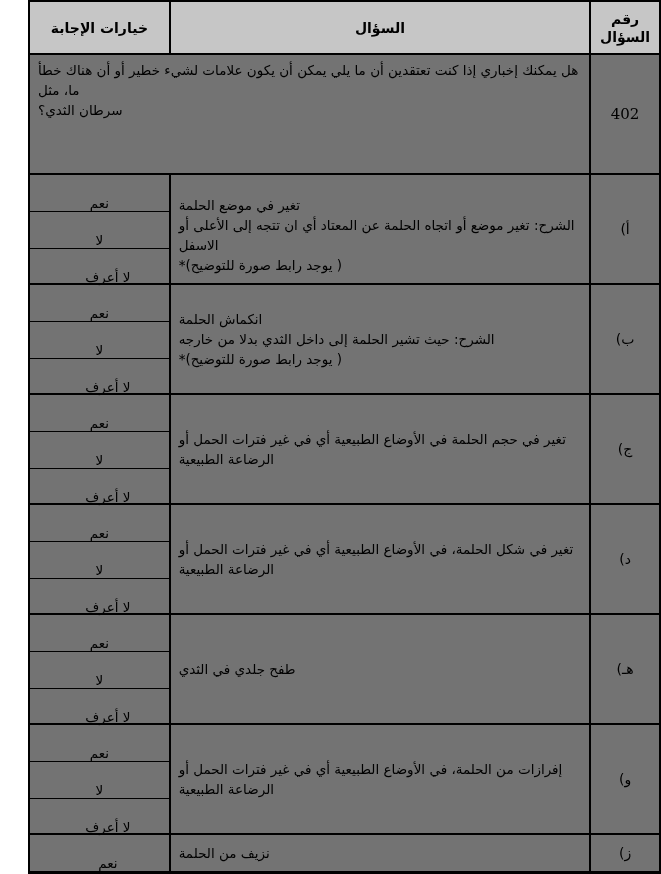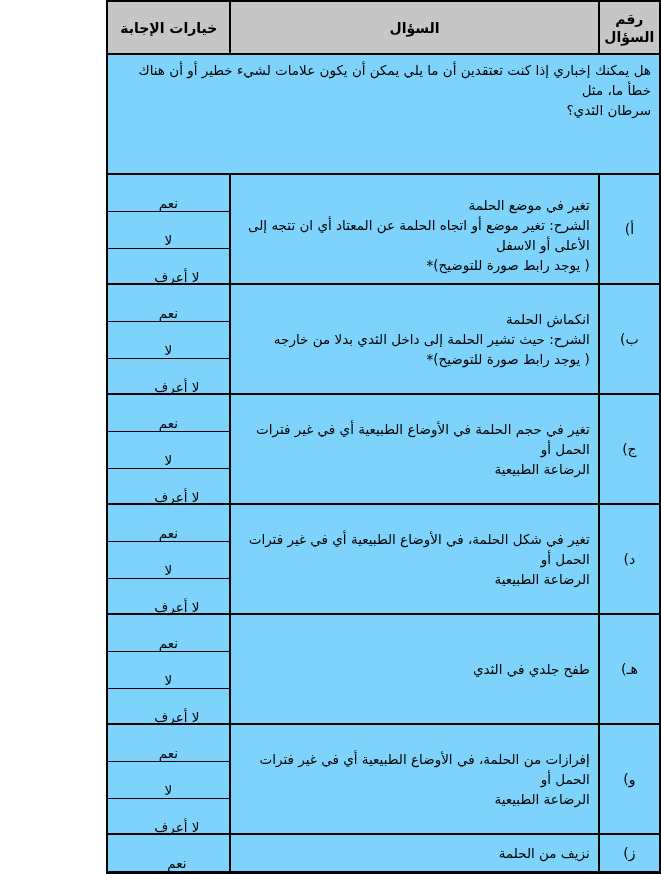--- a/index.html
+++ b/index.html
@@ -1,45 +1,45 @@
 <!DOCTYPE html>
 <html lang="ar" dir="rtl"><head>
 <meta charset="utf-8">
 <style>
   * { box-sizing: border-box; margin: 0; padding: 0; }
   html, body { width: 661px; height: 874px; background: #ffffff; }
   body { font-family: "DejaVu Sans", "Liberation Sans", sans-serif; color: #000; }
 
   .qtable {
-    width: 555px; height: 874px;
+    width: 633px; height: 874px;
     border: 2px solid #000;
     border-bottom-width: 3px;
     display: flex; flex-direction: column;
     direction: rtl;
-    background: #7dd3fc;
+    background: #737373;
   }
 
   .trow { display: flex; flex-direction: row; border-bottom: 2px solid #000; }
   .row-header   { height: 54px; }
   .row-question { height: 122px; }
   .row-item     { height: 110px; }
   .row-last     { flex: 1; border-bottom: none; }
 
   
   .c-num   { width: 73px;  border-left: 2px solid #000; display: flex; align-items: center; justify-content: center; }
   .c-q     { width: 439px; border-left: 2px solid #000; display: flex; align-items: center; padding: 3px 8px; overflow: hidden; }
   .c-q.top { align-items: flex-start; padding-top: 20px; }
   .c-merged{ width: 584px; padding: 5px 8px; overflow: hidden; }
   .c-opt   { width: 145px; display: flex; flex-direction: column; }
 
   .header-cell { background: #c6c6c6; font-weight: bold; font-size: 14px;
                  display: flex; align-items: center; justify-content: center; text-align: center; }
   .num-header  { white-space: pre-line; line-height: 18px; }
 
-  .qtext { white-space: pre-line; text-align: right; width: 100%;
+  .qtext { white-space: pre-line; text-align: left; width: 100%;
            font-size: 13.5px; line-height: 20px; }
 
   .opt-cell { flex: 1; border-bottom: 1px solid #000;
               display: flex; align-items: center; justify-content: center;
               font-size: 13.5px; margin-top: 20px; }
   .opt-cell:last-child { border-bottom: none; padding-left: 17px; }
 
   .qnum   { font-family: "DejaVu Serif", "Liberation Serif", serif; font-size: 15px; }
   .letter { font-size: 14px; }
 </style>
@@ -49,20 +49,21 @@
 <div class="qtable">
 
   <div class="trow row-header">
     <div class="c-num header-cell num-header">رقم
 السؤال</div>
     <div class="c-q header-cell" style="padding:0">السؤال</div>
     <div class="c-opt header-cell">خيارات الإجابة</div>
   </div>
 
   <div class="trow row-question">
+    <div class="c-num qnum">402</div>
     <div class="c-merged">
       <div class="qtext">هل يمكنك إخباري إذا كنت تعتقدين أن ما يلي يمكن أن يكون علامات لشيء خطير أو أن هناك خطأ ما، مثل
 سرطان الثدي؟</div>
     </div>
   </div>
 
   <div class="trow row-item">
     <div class="c-num letter">أ)</div>
     <div class="c-q top">
       <div class="qtext">تغير في موضع الحلمة

